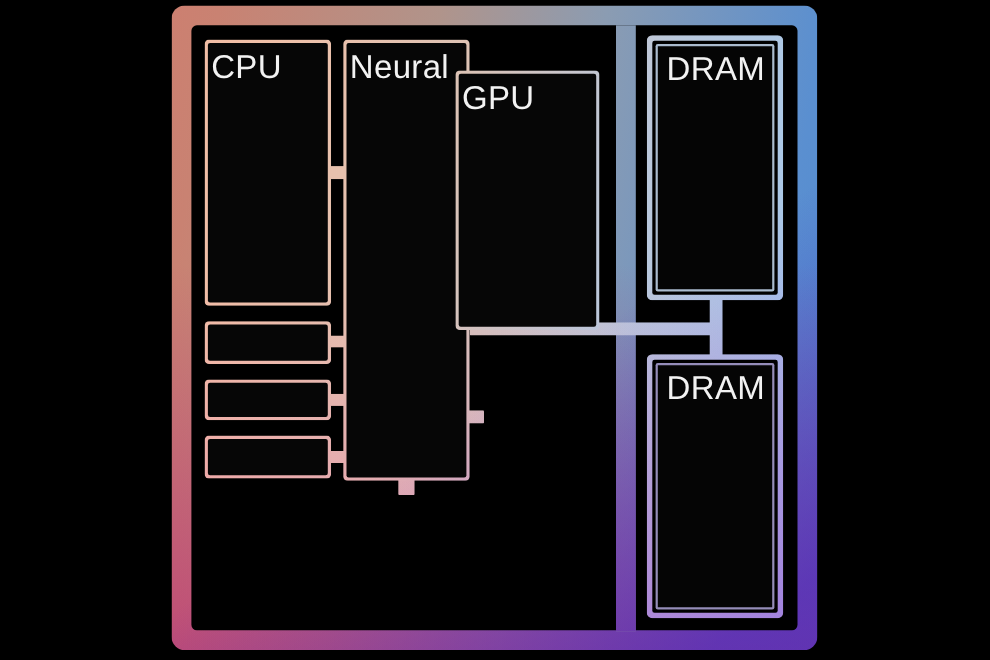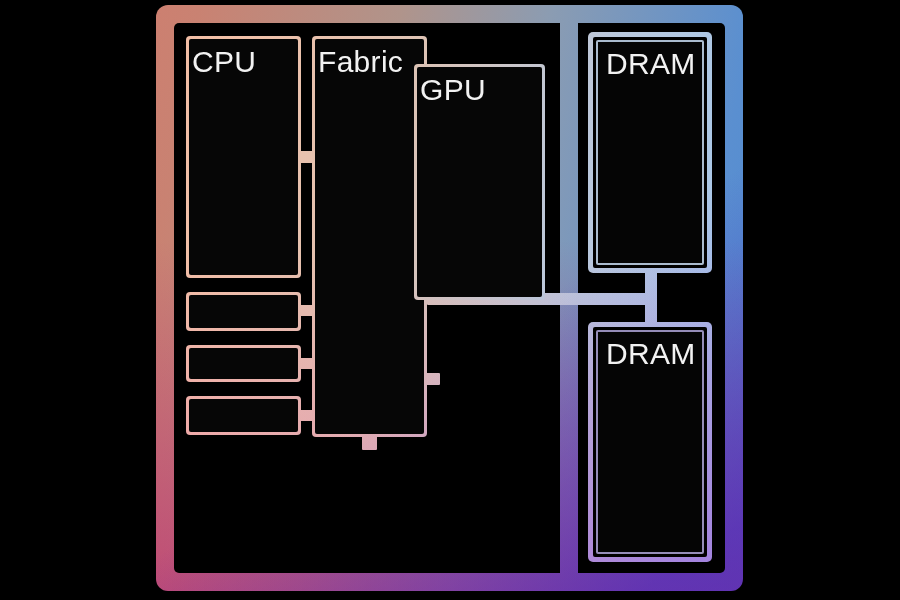--- a/index.html
+++ b/index.html
@@ -57,21 +57,21 @@
   <div class="gl stub" style="left:645px;top:271px;width:12px;height:53px;background-position:-645px -271px;"></div>
 
   <div class="gl box" style="left:186px;top:36px;width:115px;height:242px;background-position:-186px -36px;">
     <div class="box-inner">
         <span class="label">CPU</span>
       </div>
   </div>
 
   <div class="gl box" style="left:312px;top:36px;width:115px;height:401px;background-position:-312px -36px;">
     <div class="box-inner">
-        <span class="label">Fabric</span>
+        <span class="label">Neural</span>
       </div>
   </div>
 
   <div class="gl box" style="left:414px;top:36px;width:131px;height:236px;background-position:-437px -36px;margin-top:28px;">
     <div class="box-inner">
         <span class="label">GPU</span>
       </div>
   </div>
 
   <div class="gl box" style="left:186px;top:292px;width:115px;height:39px;background-position:-186px -292px;">

